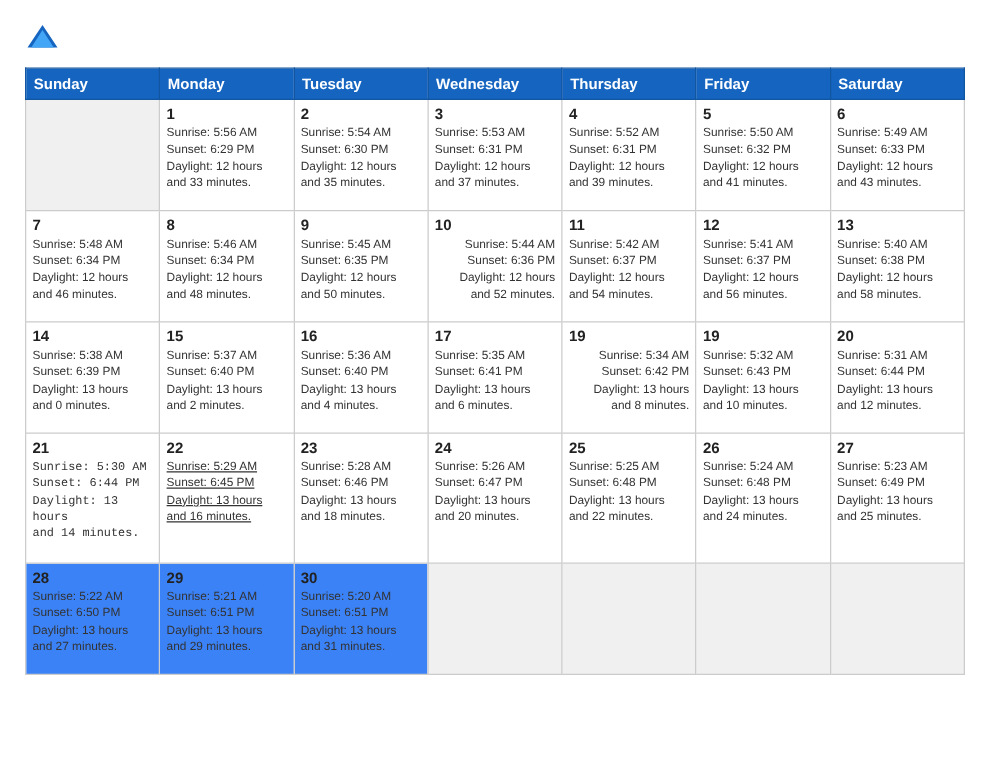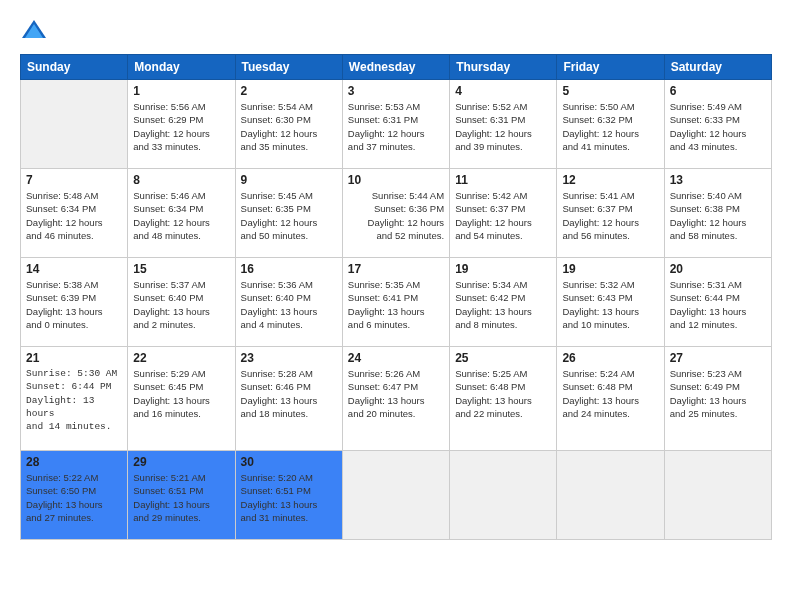--- a/index.html
+++ b/index.html
@@ -259,21 +259,21 @@
           </td>
           <td class="has-data">
             <span class="day-number">17</span>
             <div class="day-info" style="white-space: pre-line;">Sunrise: 5:35 AM
 Sunset: 6:41 PM
 Daylight: 13 hours
 and 6 minutes.</div>
           </td>
           <td class="has-data">
             <span class="day-number">19</span>
-            <div class="day-info" style="white-space: pre-line;">Sunrise: 5:34 AM
+            <div class="day-info" style="white-space: pre-line; text-align: right;">Sunrise: 5:34 AM
 Sunset: 6:42 PM
 Daylight: 13 hours
 and 8 minutes.</div>
           </td>
           <td class="has-data">
             <span class="day-number">19</span>
             <div class="day-info" style="white-space: pre-line;">Sunrise: 5:32 AM
 Sunset: 6:43 PM
 Daylight: 13 hours
 and 10 minutes.</div>
@@ -289,21 +289,21 @@
         <tr>
           <td class="has-data">
             <span class="day-number">21</span>
             <div class="day-info" style="white-space: pre-line; font-family: Liberation Mono, monospace;">Sunrise: 5:30 AM
 Sunset: 6:44 PM
 Daylight: 13 hours
 and 14 minutes.</div>
           </td>
           <td class="has-data">
             <span class="day-number">22</span>
-            <div class="day-info" style="white-space: pre-line;">Sunrise: 5:29 AM
+            <div class="day-info" style="white-space: pre-line; text-decoration: underline;">Sunrise: 5:29 AM
 Sunset: 6:45 PM
 Daylight: 13 hours
 and 16 minutes.</div>
           </td>
           <td class="has-data">
             <span class="day-number">23</span>
             <div class="day-info" style="white-space: pre-line;">Sunrise: 5:28 AM
 Sunset: 6:46 PM
 Daylight: 13 hours
 and 18 minutes.</div>

